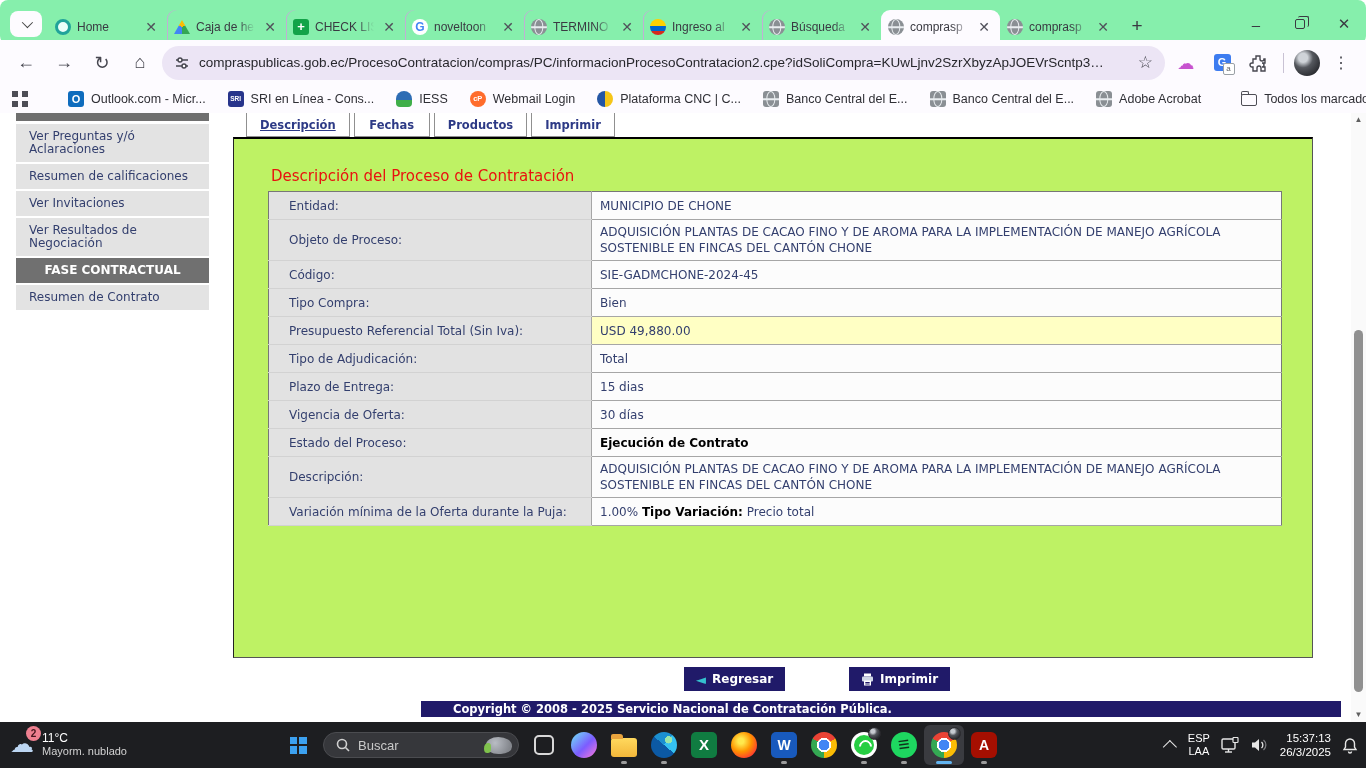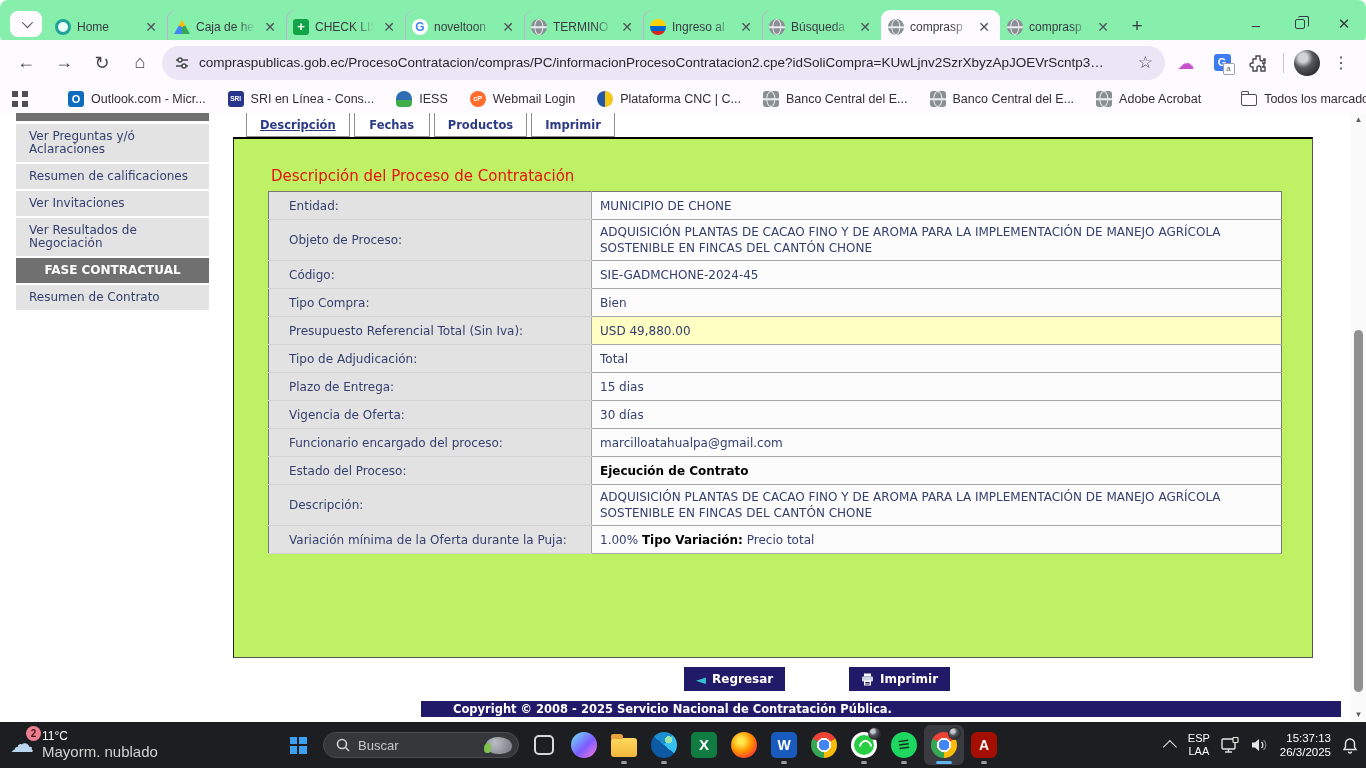--- a/index.html
+++ b/index.html
@@ -153,21 +153,21 @@
 
   
   #taskbar { position:absolute; left:0; top:722px; width:1366px; height:46px; background:#1d1e21;
              color:#fff; }
   #weather { position:absolute; left:10px; top:5px; display:flex; align-items:center; gap:8px; cursor:pointer; }
   .wcloud { font-family:"DejaVu Sans", sans-serif; font-size:24px; color:#bcd6f2; position:relative; line-height:34px; }
   .wbadge { position:absolute; right:-7px; top:-1px; width:15px; height:15px; border-radius:50%;
             background:#ee8090; color:#42141c; font:bold 10px "Liberation Sans",sans-serif;
             text-align:center; line-height:15px; }
   .wtemp { font-size:12px; }
-  .wcond { font-size:15px; color:#d2d2d2; }
+  .wcond { font-size:11px; color:#d2d2d2; }
 
   #tb-center { position:absolute; left:278px; top:0; height:46px; display:flex; align-items:center; gap:5px; }
   .start-btn { width:40px; height:40px; display:flex; align-items:center; justify-content:center; cursor:pointer; }
   .win-logo { width:17px; height:17px; background:
       linear-gradient(#1d1e21,#1d1e21) center/2px 100% no-repeat,
       linear-gradient(#1d1e21,#1d1e21) center/100% 2px no-repeat, #3ca1f0; }
   #search-pill { width:196px; height:26px; border-radius:15px; background:#36373b; border:1px solid #4b4c50;
                  display:flex; align-items:center; gap:8px; padding:0 6px 0 12px; cursor:text; }
   .search-txt { flex:1; font-size:13px; color:#c9c9c9; }
   .manatee { width:26px; height:17px; border-radius:50% 55% 45% 50%; position:relative;
@@ -418,24 +418,20 @@
   </tr>
           <tr>
     <td class="label">Plazo de Entrega:</td>
     <td class="value"><span class="v1">15 dias</span><span class="v2 vbold"></span><span class="v3"></span></td>
   </tr>
           <tr>
     <td class="label">Vigencia de Oferta:</td>
     <td class="value"><span class="v1">30 días</span><span class="v2 vbold"></span><span class="v3"></span></td>
   </tr>
           <tr>
-    <td class="label">Funcionario encargado del proceso:</td>
-    <td class="value"><span class="v1">marcilloatahualpa@gmail.com</span><span class="v2 vbold"></span><span class="v3"></span></td>
-  </tr>
-          <tr>
     <td class="label">Estado del Proceso:</td>
     <td class="value"><span class="v1 vbold">Ejecución de Contrato</span><span class="v2 vbold"></span><span class="v3"></span></td>
   </tr>
           <tr>
     <td class="label">Descripción:</td>
     <td class="value"><span class="v1">ADQUISICIÓN PLANTAS DE CACAO FINO Y DE AROMA PARA LA IMPLEMENTACIÓN DE MANEJO AGRÍCOLA SOSTENIBLE EN FINCAS DEL CANTÓN CHONE</span><span class="v2 vbold"></span><span class="v3"></span></td>
   </tr>
           <tr>
     <td class="label">Variación mínima de la Oferta durante la Puja:</td>
     <td class="value"><span class="v1">1.00% </span><span class="v2 vbold">Tipo Variación:</span><span class="v3"> Precio total</span></td>

